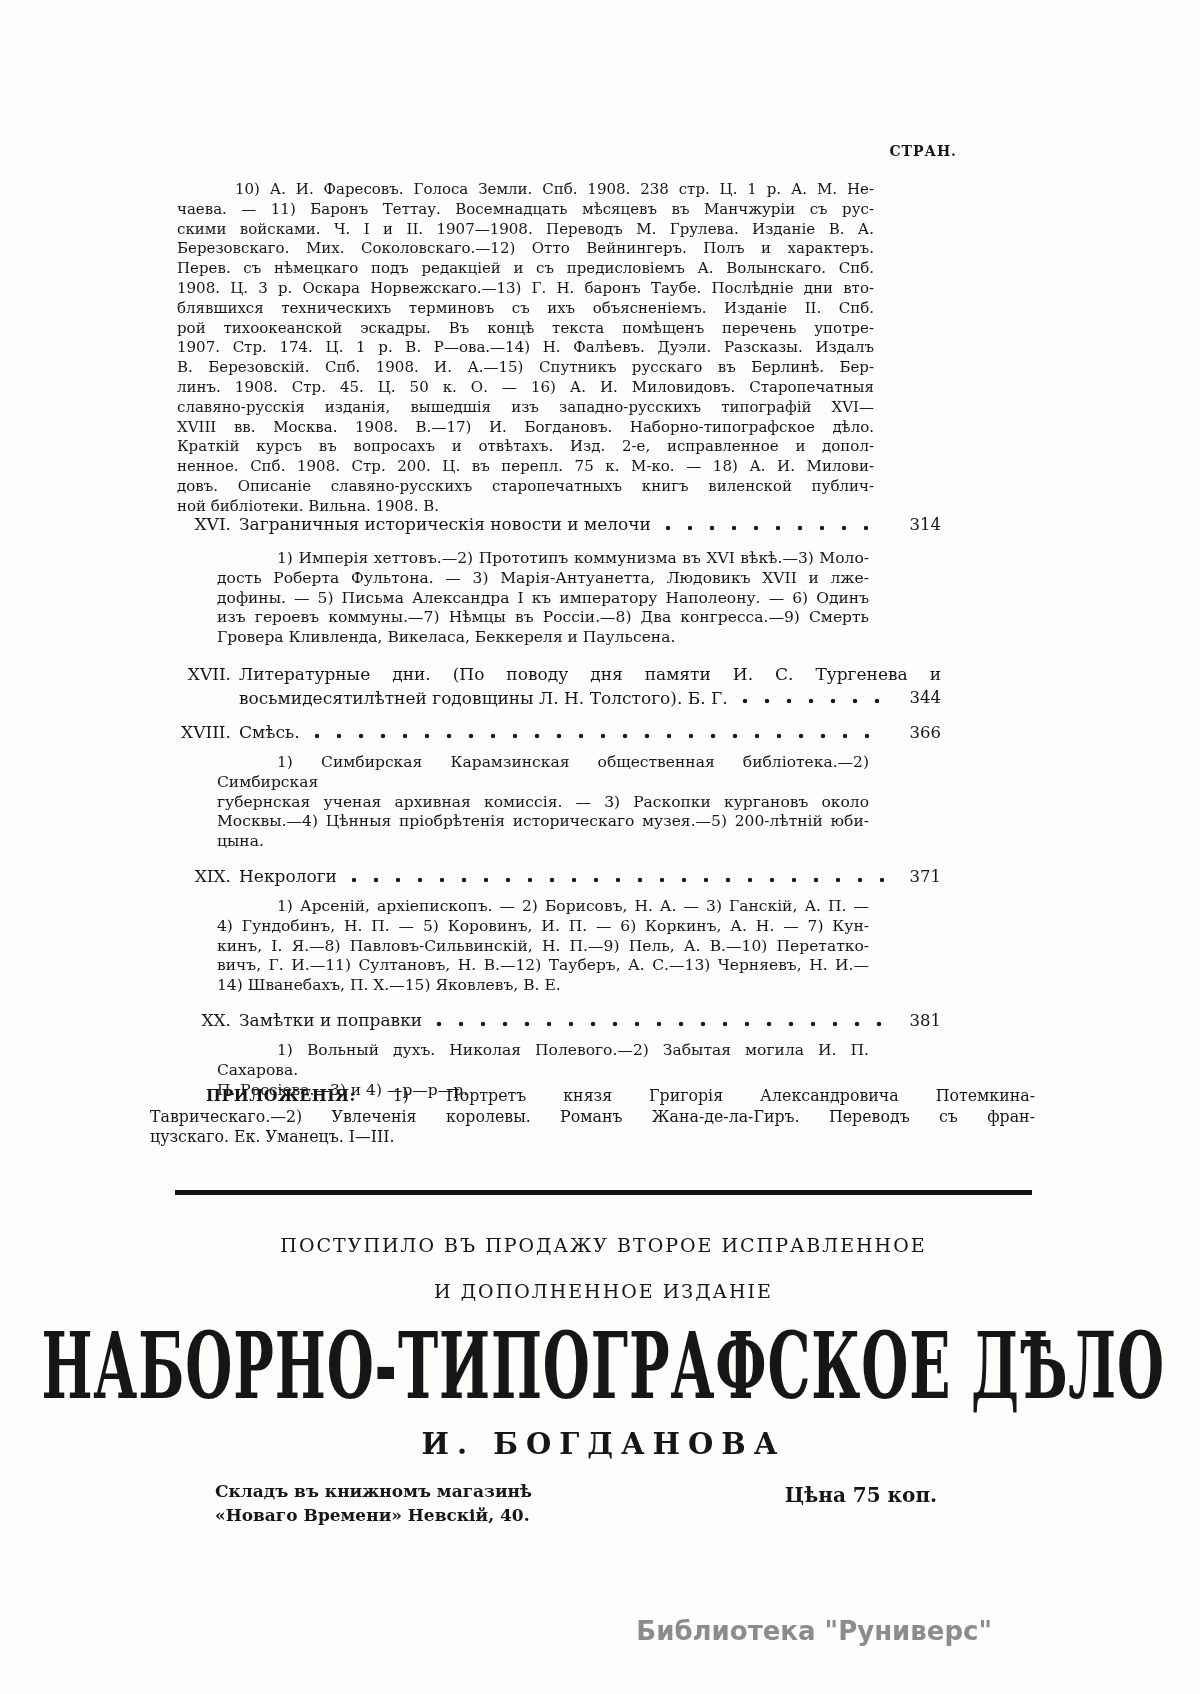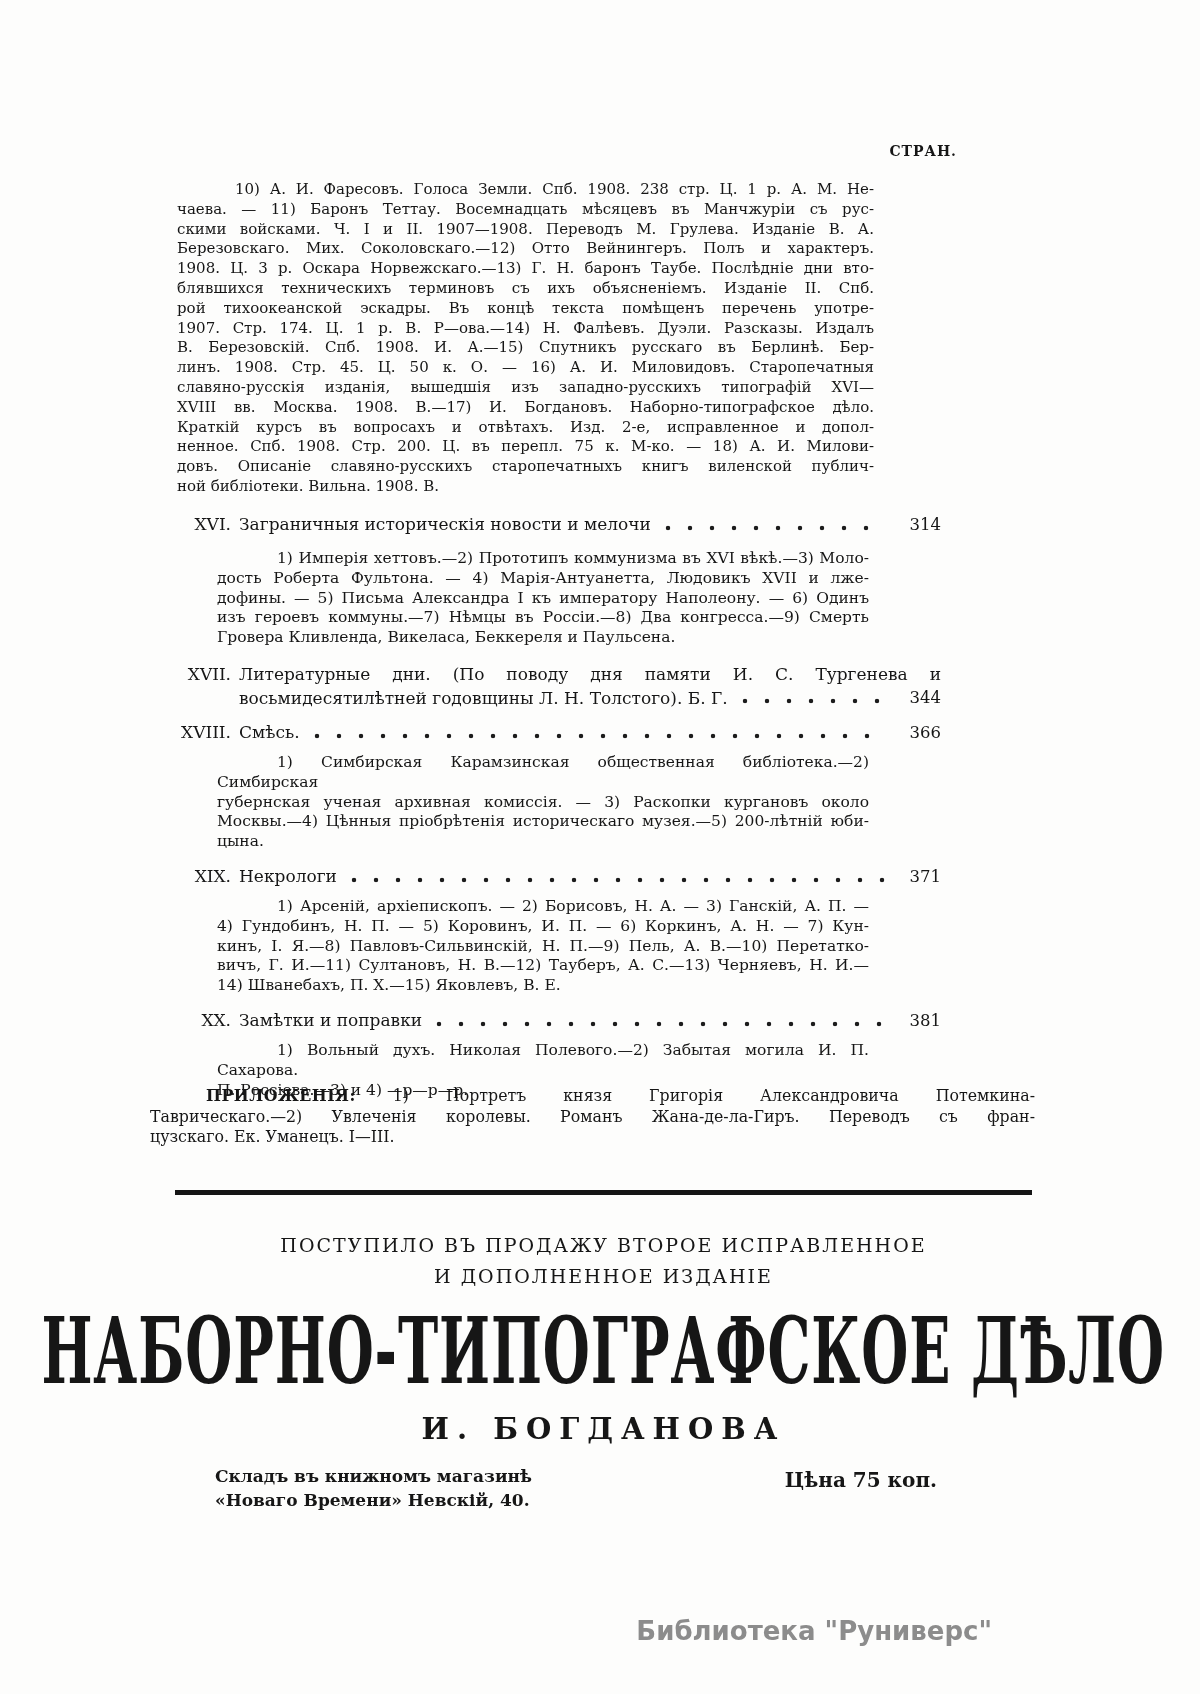--- a/index.html
+++ b/index.html
@@ -71,21 +71,21 @@
     position:absolute; left:175px; top:1190px; width:857px; height:5px;
     background:#151515;
   }
 
   
   .advert {
     position:absolute; left:175px; top:1233px; width:857px;
     text-align:center;
   }
   .ad-line1 { font-size:19px; letter-spacing:2px; line-height:24px; }
-  .ad-line2 { font-size:19px; letter-spacing:2px; line-height:24px; margin-top:7px; }
+  .ad-line2 { font-size:19px; letter-spacing:2px; line-height:24px; margin-top:22px; }
   .ad-title-wrap {
     margin-top:12px; height:102px;
     display:flex; align-items:center; justify-content:center;
   }
   .ad-title {
     font-size:60px; font-weight:bold; letter-spacing:1px;
     transform:scale(0.9,1.52); transform-origin:center;
     white-space:nowrap;
   }
   .ad-author {
@@ -108,20 +108,21 @@
 
 <div class="page">
 
   <div class="stran">СТРАН.</div>
 
   <div class="intro">
       <div class="tline">10) А. И. Фаресовъ. Голоса Земли. Спб. 1908. 238 стр. Ц. 1 р. А. М. Не-</div>
       <div class="tline">чаева. — 11) Баронъ Теттау. Восемнадцать мѣсяцевъ въ Манчжуріи съ рус-</div>
       <div class="tline">скими войсками. Ч. I и II. 1907—1908. Переводъ М. Грулева. Изданіе В. А.</div>
       <div class="tline">Березовскаго. Мих. Соколовскаго.—12) Отто Вейнингеръ. Полъ и характеръ.</div>
+      <div class="tline">Перев. съ нѣмецкаго подъ редакціей и съ предисловіемъ А. Волынскаго. Спб.</div>
       <div class="tline">1908. Ц. 3 р. Оскара Норвежскаго.—13) Г. Н. баронъ Таубе. Послѣдніе дни вто-</div>
       <div class="tline">блявшихся техническихъ терминовъ съ ихъ объясненіемъ. Изданіе II. Спб.</div>
       <div class="tline">рой тихоокеанской эскадры. Въ концѣ текста помѣщенъ перечень употре-</div>
       <div class="tline">1907. Стр. 174. Ц. 1 р. В. Р—ова.—14) Н. Фалѣевъ. Дуэли. Разсказы. Издалъ</div>
       <div class="tline">В. Березовскій. Спб. 1908. И. А.—15) Спутникъ русскаго въ Берлинѣ. Бер-</div>
       <div class="tline">линъ. 1908. Стр. 45. Ц. 50 к. О. — 16) А. И. Миловидовъ. Старопечатныя</div>
       <div class="tline">славяно-русскія изданія, вышедшія изъ западно-русскихъ типографій XVI—</div>
       <div class="tline">XVIII вв. Москва. 1908. В.—17) И. Богдановъ. Наборно-типографское дѣло.</div>
       <div class="tline">Краткій курсъ въ вопросахъ и отвѣтахъ. Изд. 2-е, исправленное и допол-</div>
       <div class="tline">ненное. Спб. 1908. Стр. 200. Ц. въ перепл. 75 к. М-ко. — 18) А. И. Милови-</div>
@@ -132,21 +133,21 @@
   <div class="toc">
 
     <div class="sec">
       <span class="num">XVI.</span>
       <span class="sec-title">Заграничныя историческія новости и мелочи</span>
       <span class="leader"></span>
       <span class="pagenum">314</span>
     </div>
     <div class="details mt12">
         <div class="tline">1) Имперія хеттовъ.—2) Прототипъ коммунизма въ XVI вѣкѣ.—3) Моло-</div>
-        <div class="tline">дость Роберта Фультона. — 4) Марія-Антуанетта, Людовикъ XVII и лже-</div>
+        <div class="tline">дость Роберта Фультона. — 3) Марія-Антуанетта, Людовикъ XVII и лже-</div>
         <div class="tline">дофины. — 5) Письма Александра I къ императору Наполеону. — 6) Одинъ</div>
         <div class="tline">изъ героевъ коммуны.—7) Нѣмцы въ Россіи.—8) Два конгресса.—9) Смерть</div>
         <div class="tline">Гровера Кливленда, Викеласа, Беккереля и Паульсена.</div>
       </div>
 
     <div class="sec mt14">
       <span class="num">XVII.</span>
       <span class="sec-title-fill">Литературные дни. (По поводу дня памяти И. С. Тургенева и</span>
     </div>
     <div class="sec2line">

